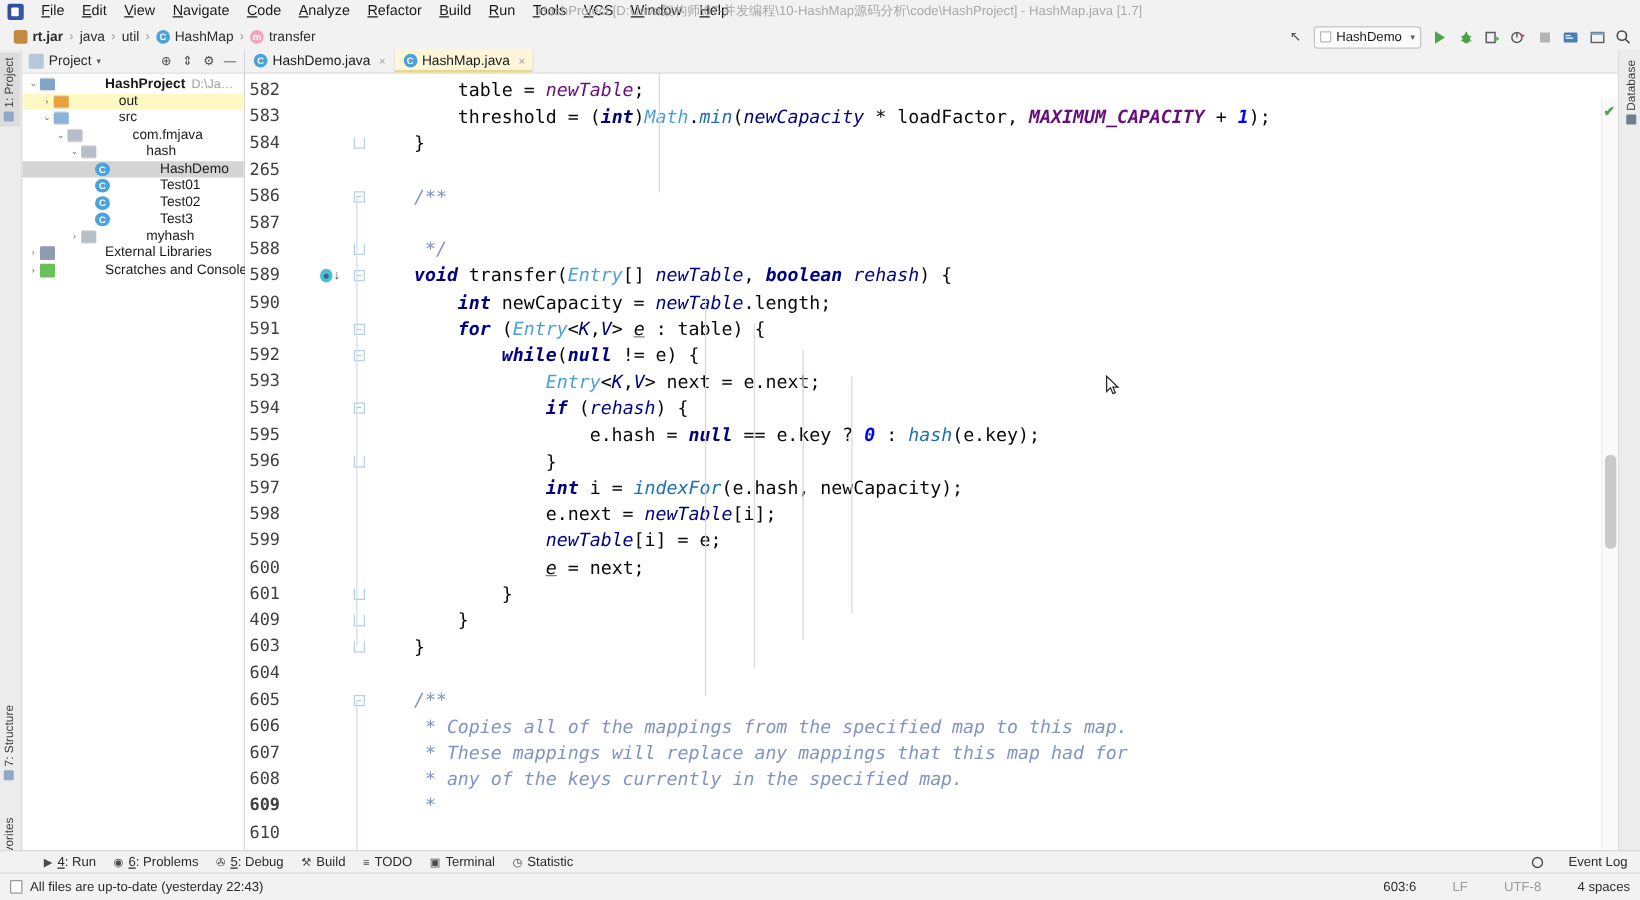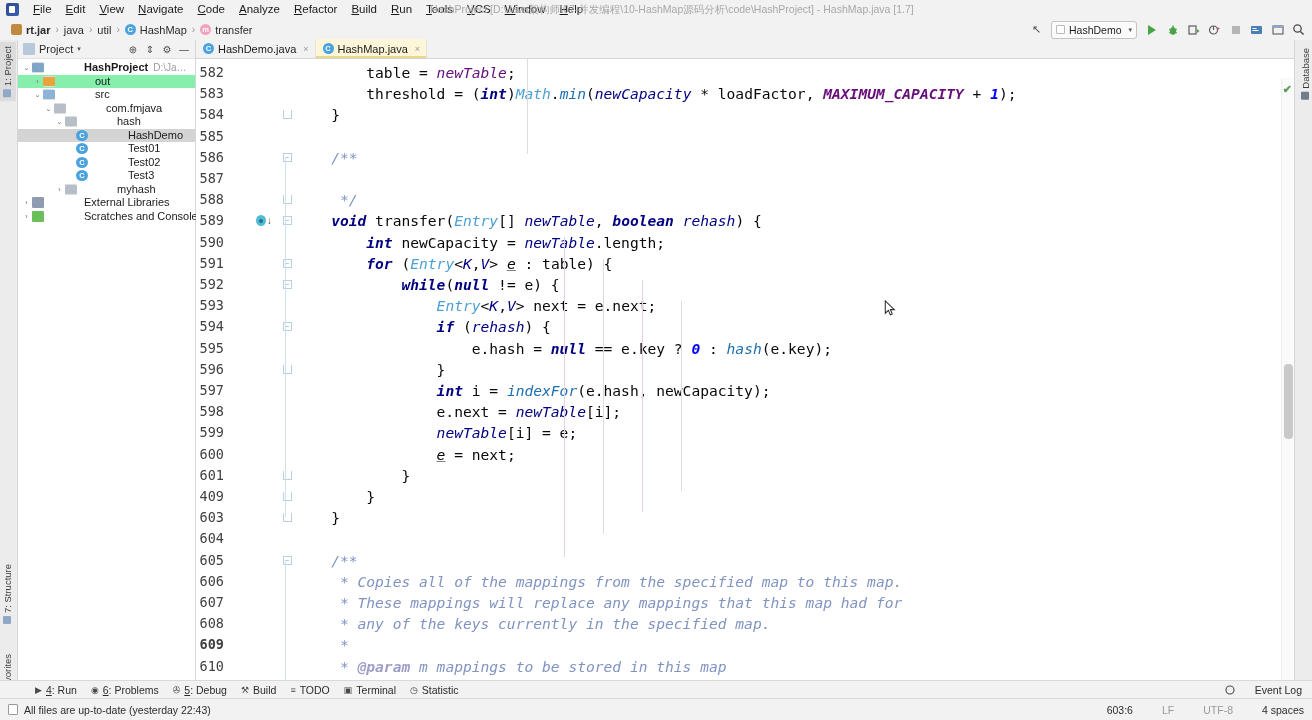--- a/index.html
+++ b/index.html
@@ -81,21 +81,21 @@
   .proj-title{font-size:11px;color:#2b2b2b;}
   .caret{font-size:7px;color:#555;margin-left:4px;}
   .proj-tools{margin-left:auto;display:flex;align-items:center;gap:1px;}
   .ptool{width:16px;height:16px;display:flex;align-items:center;justify-content:center;
     font-size:10px;color:#4f4f4f;}
 
   .tree{padding-top:2px;font-size:11px;color:#1a1a1a;}
   .node{display:flex;align-items:center;height:13.5px;line-height:13.5px;white-space:nowrap;
     padding-right:4px;}
   .node.sel{background:#d4d4d4;}
-  .node.hl{background:#86efac;}
+  .node.hl{background:#fef9c3;}
   .arw{width:11px;text-align:center;font-size:7px;color:#6a6a6a;flex:0 0 11px;}
   .arw.empty{visibility:hidden;}
   .nic{width:12px;height:11px;margin-right:4px;flex:0 0 12px;position:relative;}
   .nic.folder{background:#ddd;border-radius:1px 2px 1px 1px;}
   .nic.folder::before{content:"";position:absolute;left:0;top:1px;width:12px;height:9px;border-radius:1px;}
   .f-orange::before{background:#e8a33d;}
   .f-blue::before{background:#8ab4d8;}
   .f-gray::before{background:#b6bec7;}
   .f-mod::before{background:#7fa6c8;}
   .nic.cls{width:11px;height:11px;border-radius:50%;background:#4aa3df;color:#fff;
@@ -406,21 +406,21 @@
       </div>
 
     <div class="codewrap">
       <div class="gutter" id="gutter">
           <div class="ln" style="top: 3px;">582</div>
           <div class="ln" style="top: 24.2px;">583</div>
           <div class="ln" style="top: 45.4px;">584</div>
           <div class="fold" style="top: 45.4px;">
             <span class="dtop"></span>
           </div>
-          <div class="ln" style="top: 66.6px;">585</div>
+          <div class="ln" style="top: 66.6px;">265</div>
           <div class="ln" style="top: 87.8px;">586</div>
           <div class="fold" style="top: 87.8px;">
             <span class="box">−</span>
           </div>
           <div class="ln" style="top: 109px;">587</div>
           <div class="ln" style="top: 130.2px;">588</div>
           <div class="fold" style="top: 130.2px;">
             <span class="dtop"></span>
           </div>
           <div class="ln" style="top: 151.4px;">589</div>
@@ -501,21 +501,20 @@
           <div class="cline" style="top: 384.6px;">                <i class="uline">e</i> = next;</div>
           <div class="cline" style="top: 405.8px;">            }</div>
           <div class="cline" style="top: 427px;">        }</div>
           <div class="cline" style="top: 448.2px;">    }</div>
           <div class="cline" style="top: 469.4px;"></div>
           <div class="cline" style="top: 490.6px;">    <i class="cmt">/**</i></div>
           <div class="cline" style="top: 511.8px;">     <i class="cmt">* Copies all of the mappings from the specified map to this map.</i></div>
           <div class="cline" style="top: 533px;">     <i class="cmt">* These mappings will replace any mappings that this map had for</i></div>
           <div class="cline" style="top: 554.2px;">     <i class="cmt">* any of the keys currently in the specified map.</i></div>
           <div class="cline" style="top: 575.4px;">     <i class="cmt">*</i></div>
-          <div class="cline" style="top: 596.6px;">     <i class="cmt">* </i><i class="cmttag">@param</i><i class="cmt"> m mappings to be stored in this map</i></div>
           <div class="cline" style="top: 617.8px;">     <i class="cmt">* </i><i class="cmttag">@throws</i><i class="cmt"> </i><i class="cmtlink">NullPointerException</i><i class="cmt"> if the specified map is null</i></div>
         </div>
 
       <div class="indentline" style="left:331px;top:0px;height:95px;"></div>
       <div class="indentline" style="left:368px;top:178px;height:320px;background:#e6cfe0;"></div>
       <div class="indentline" style="left:407px;top:200px;height:275px;"></div>
       <div class="indentline" style="left:446px;top:221px;height:232px;background:#e6cfe0;"></div>
       <div class="indentline" style="left:485px;top:242px;height:190px;"></div>
 
       <div class="markerbar">

